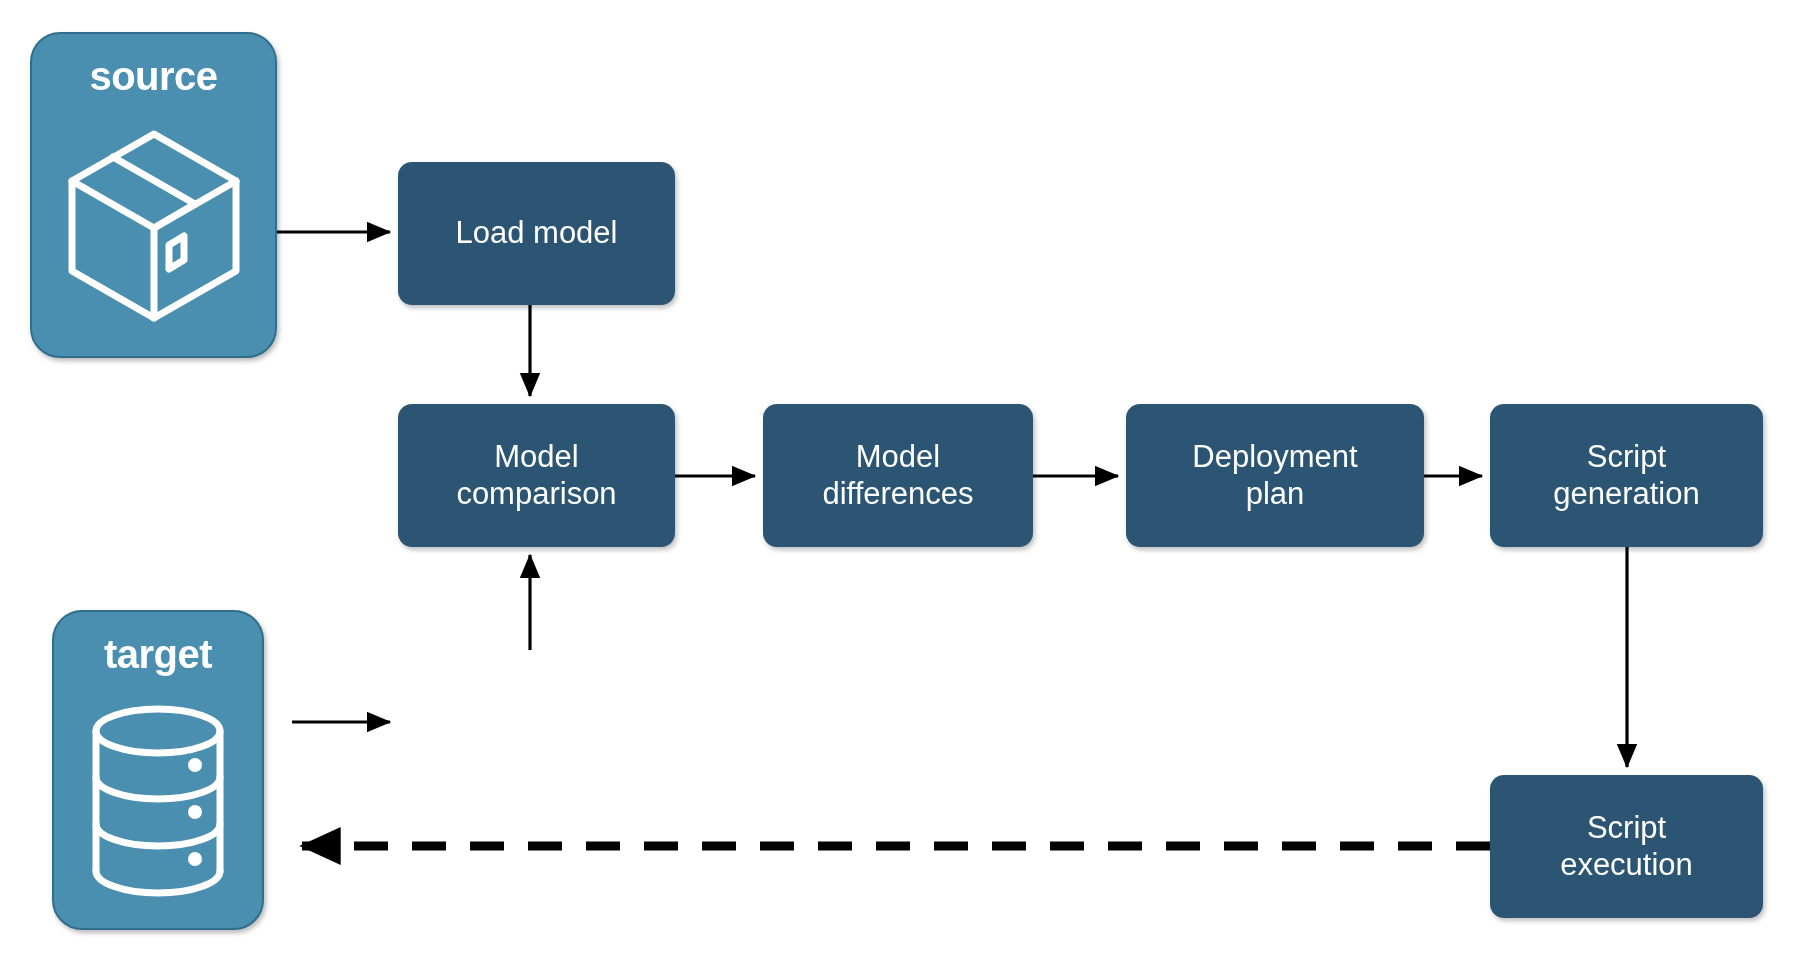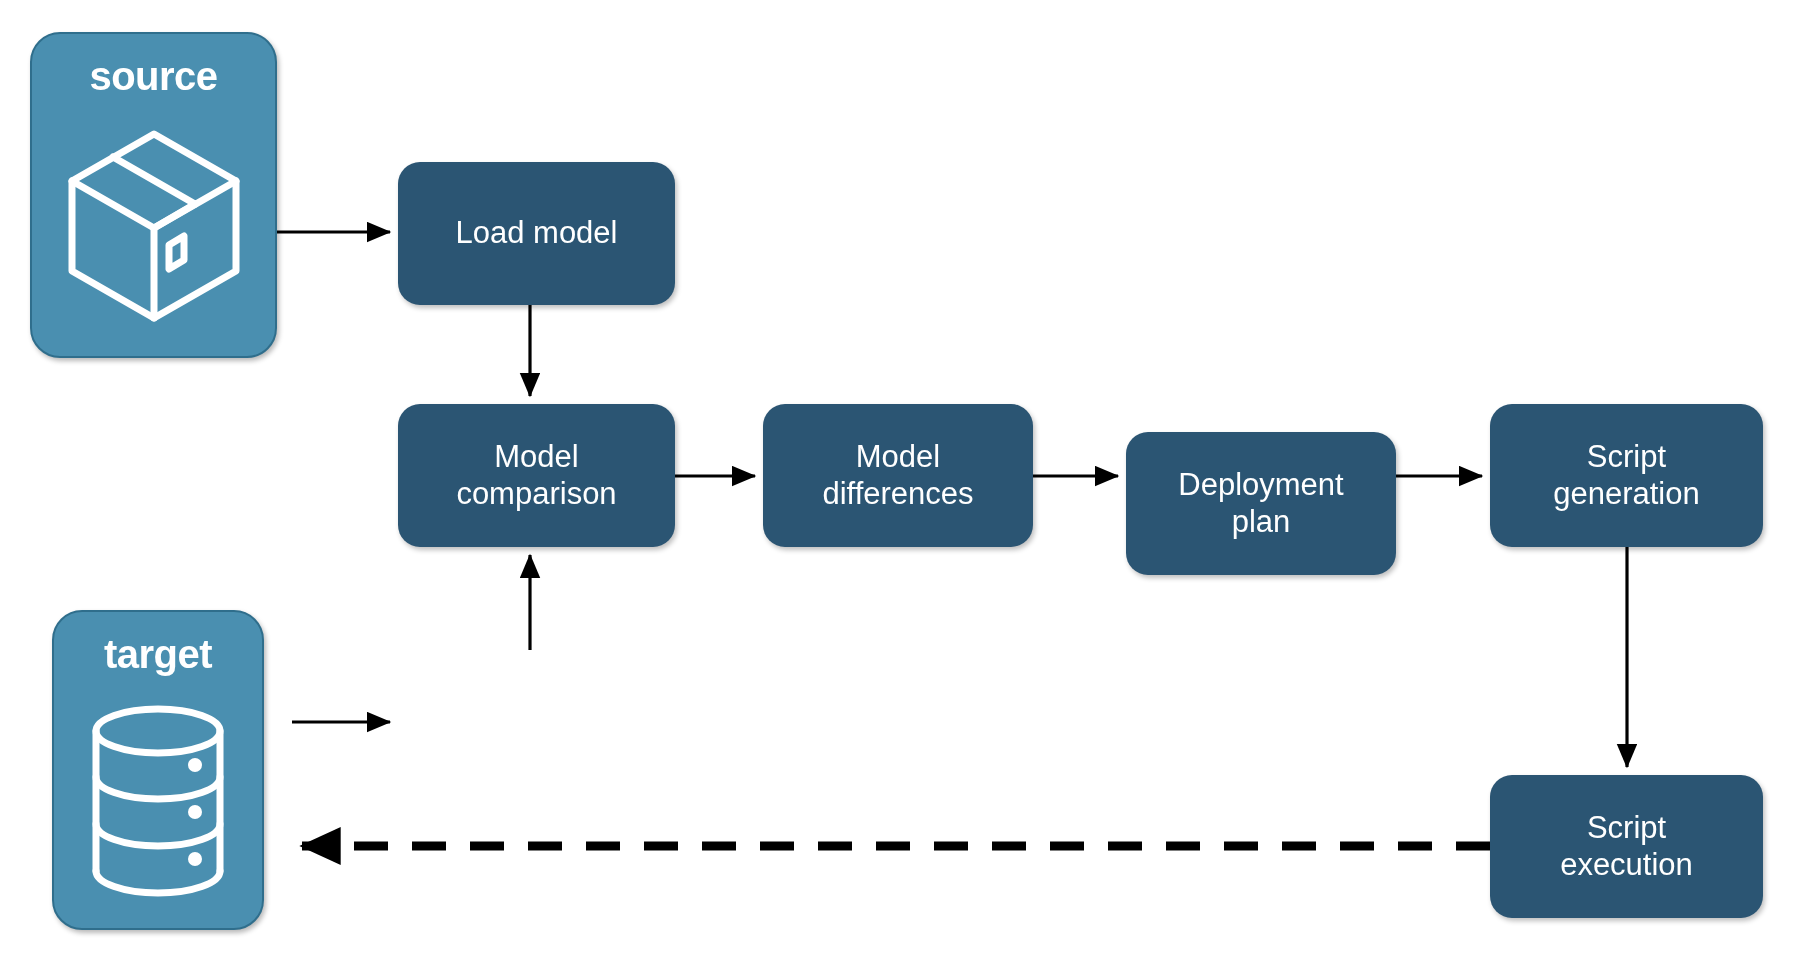--- a/index.html
+++ b/index.html
@@ -53,21 +53,21 @@
     align-items: center;
     justify-content: center;
     width: 100%;
   }
 
   
   .node {
     position: absolute;
     box-sizing: border-box;
     background: #2b5573;
-    border-radius: 22px;
+    border-radius: 14px;
     box-shadow: 2px 3px 5px rgba(0,0,0,0.25);
     display: flex;
     align-items: center;
     justify-content: center;
     text-align: center;
     color: #ffffff;
     font-size: 31px;
     line-height: 1.18;
     padding: 4px 24px;
     white-space: pre-line;
@@ -161,21 +161,21 @@
   </div>
 
   <div class="node" id="n-load-model" style="left: 398px; top: 162px; width: 277px; height: 143px;">Load model</div>
 
   <div class="node" id="n-model-comparison" style="left: 398px; top: 404px; width: 277px; height: 143px;">Model
 comparison</div>
 
   <div class="node" id="n-model-differences" style="left: 763px; top: 404px; width: 270px; height: 143px;">Model
 differences</div>
 
-  <div class="node" id="n-deployment-plan" style="left: 1126px; top: 404px; width: 270px; height: 143px; margin-top: 28px;">Deployment
+  <div class="node" id="n-deployment-plan" style="left: 1126px; top: 404px; width: 298px; height: 143px;">Deployment
 plan</div>
 
   <div class="node" id="n-script-generation" style="left: 1490px; top: 404px; width: 273px; height: 143px;">Script
 generation</div>
 
   <div class="node" id="n-script-execution" style="left: 1490px; top: 775px; width: 273px; height: 143px;">Script
 execution</div>
 
 
 </div>

